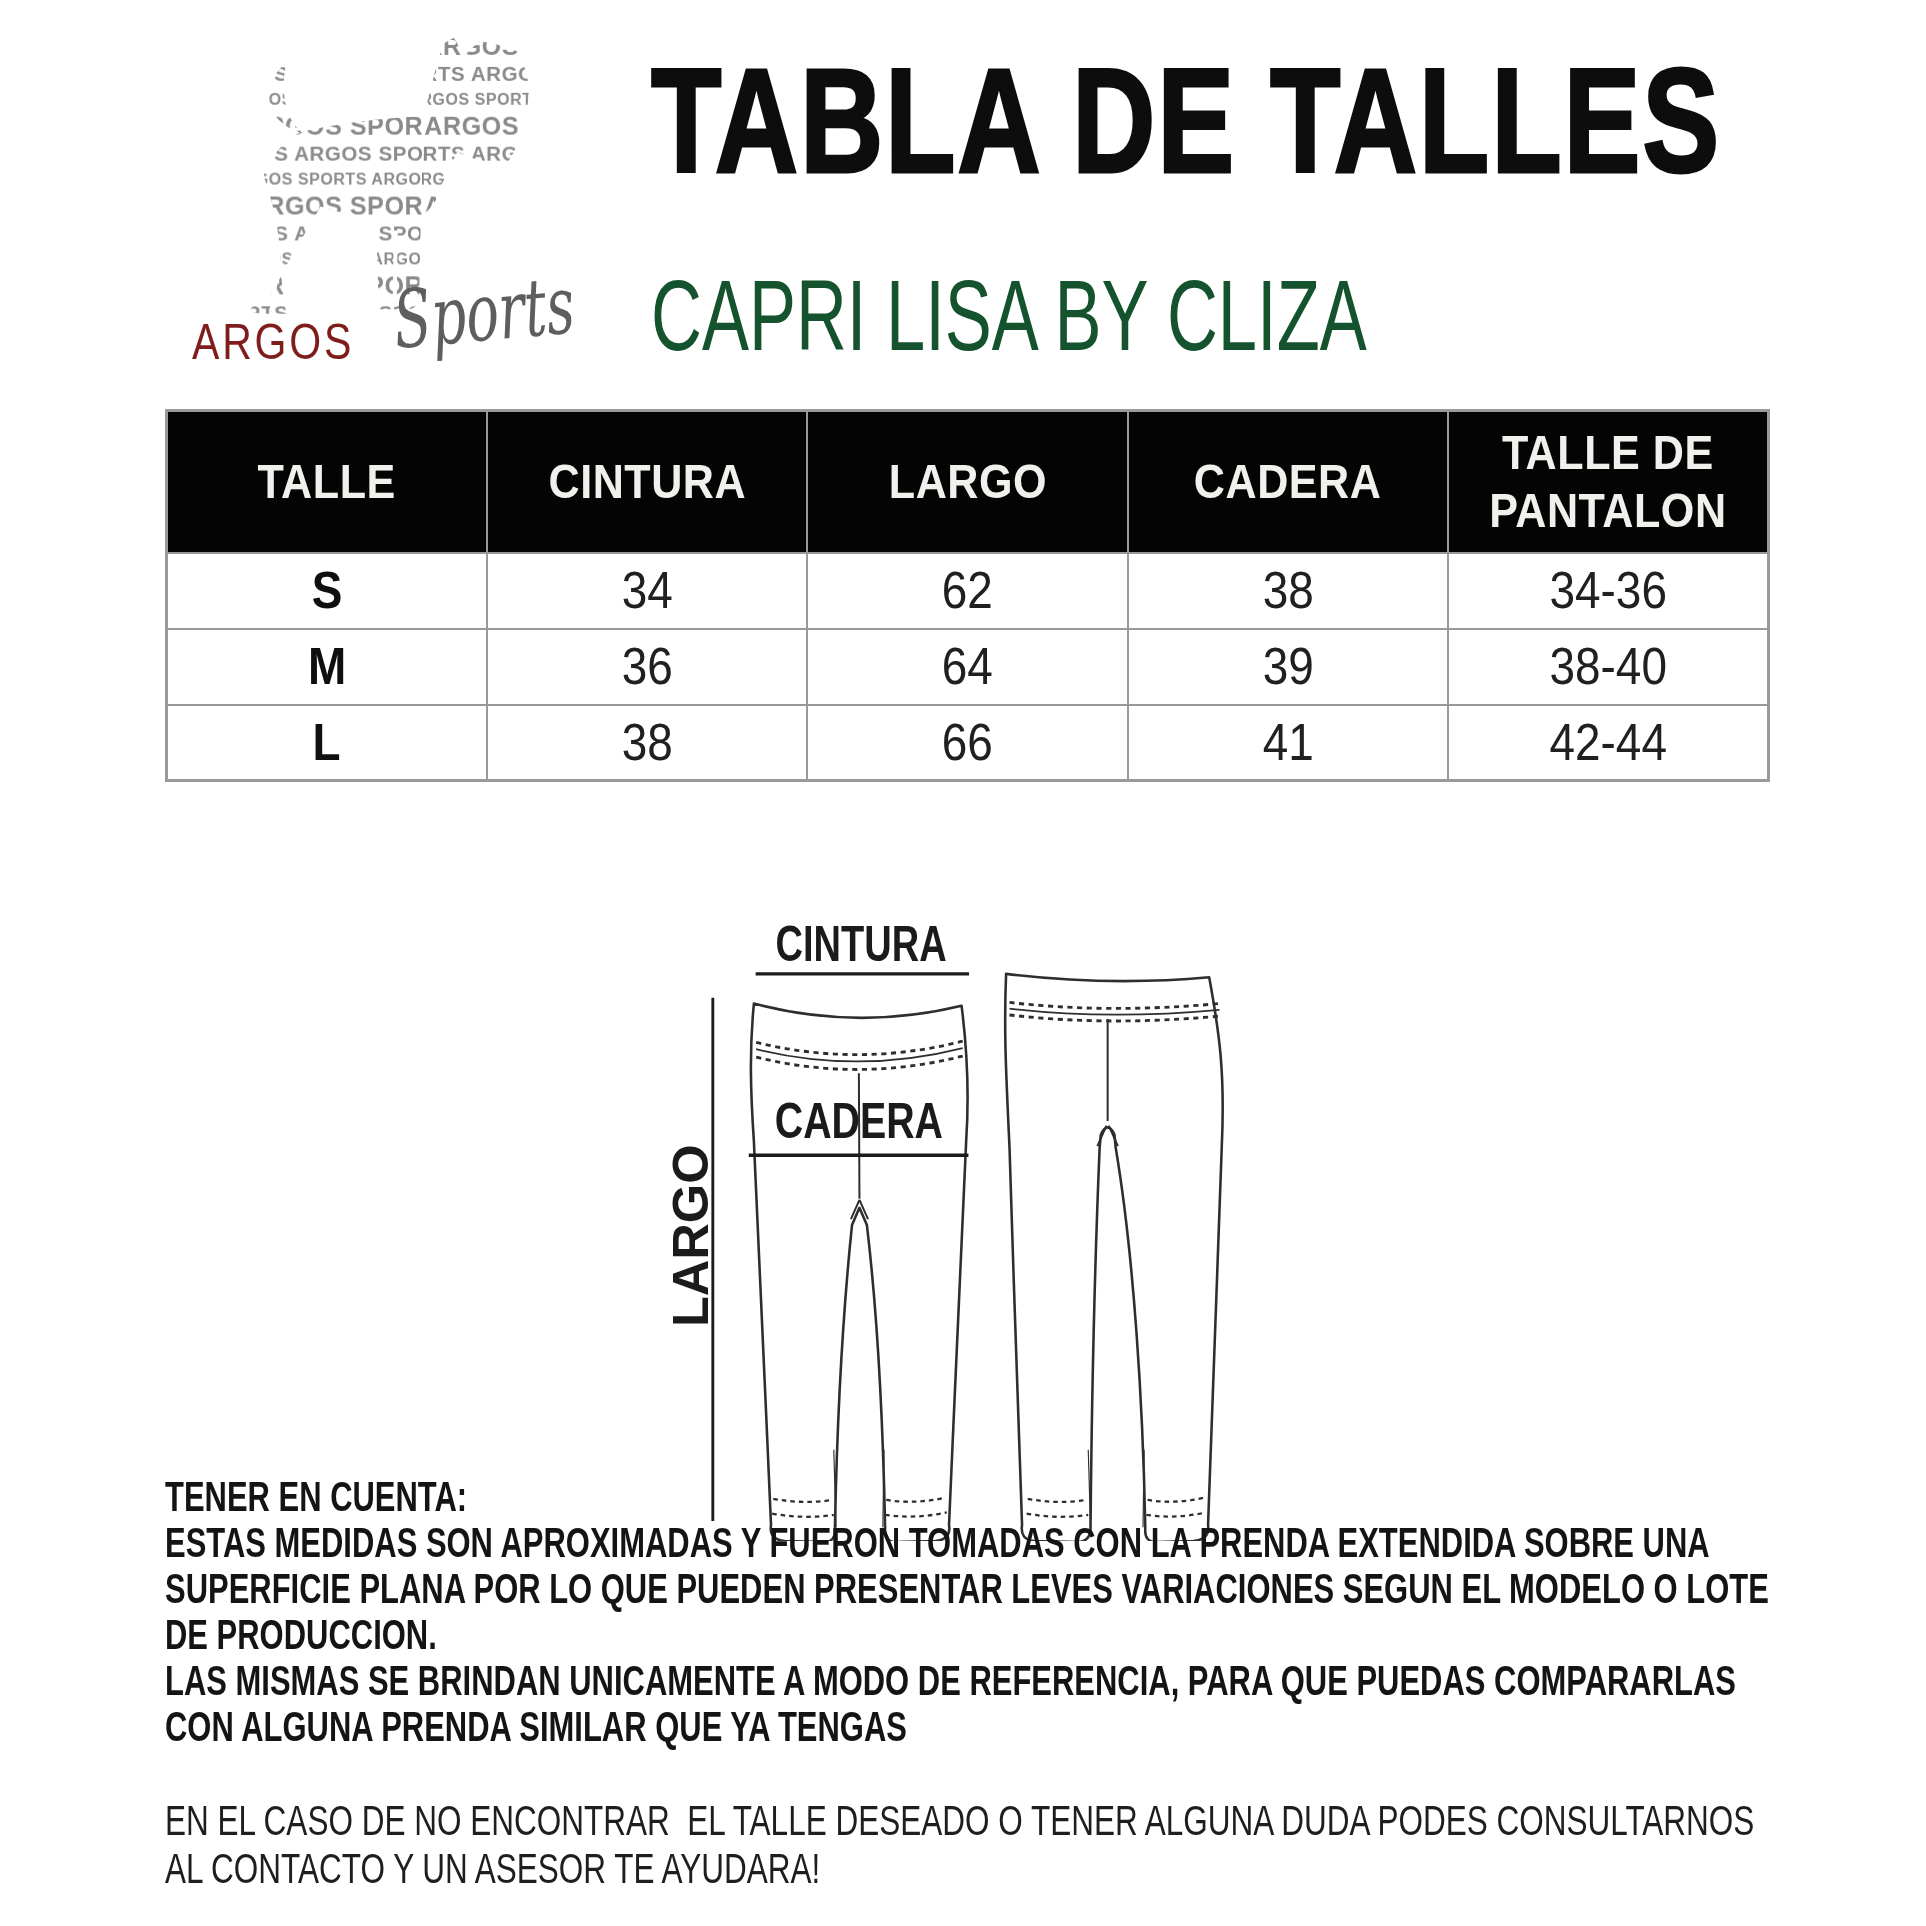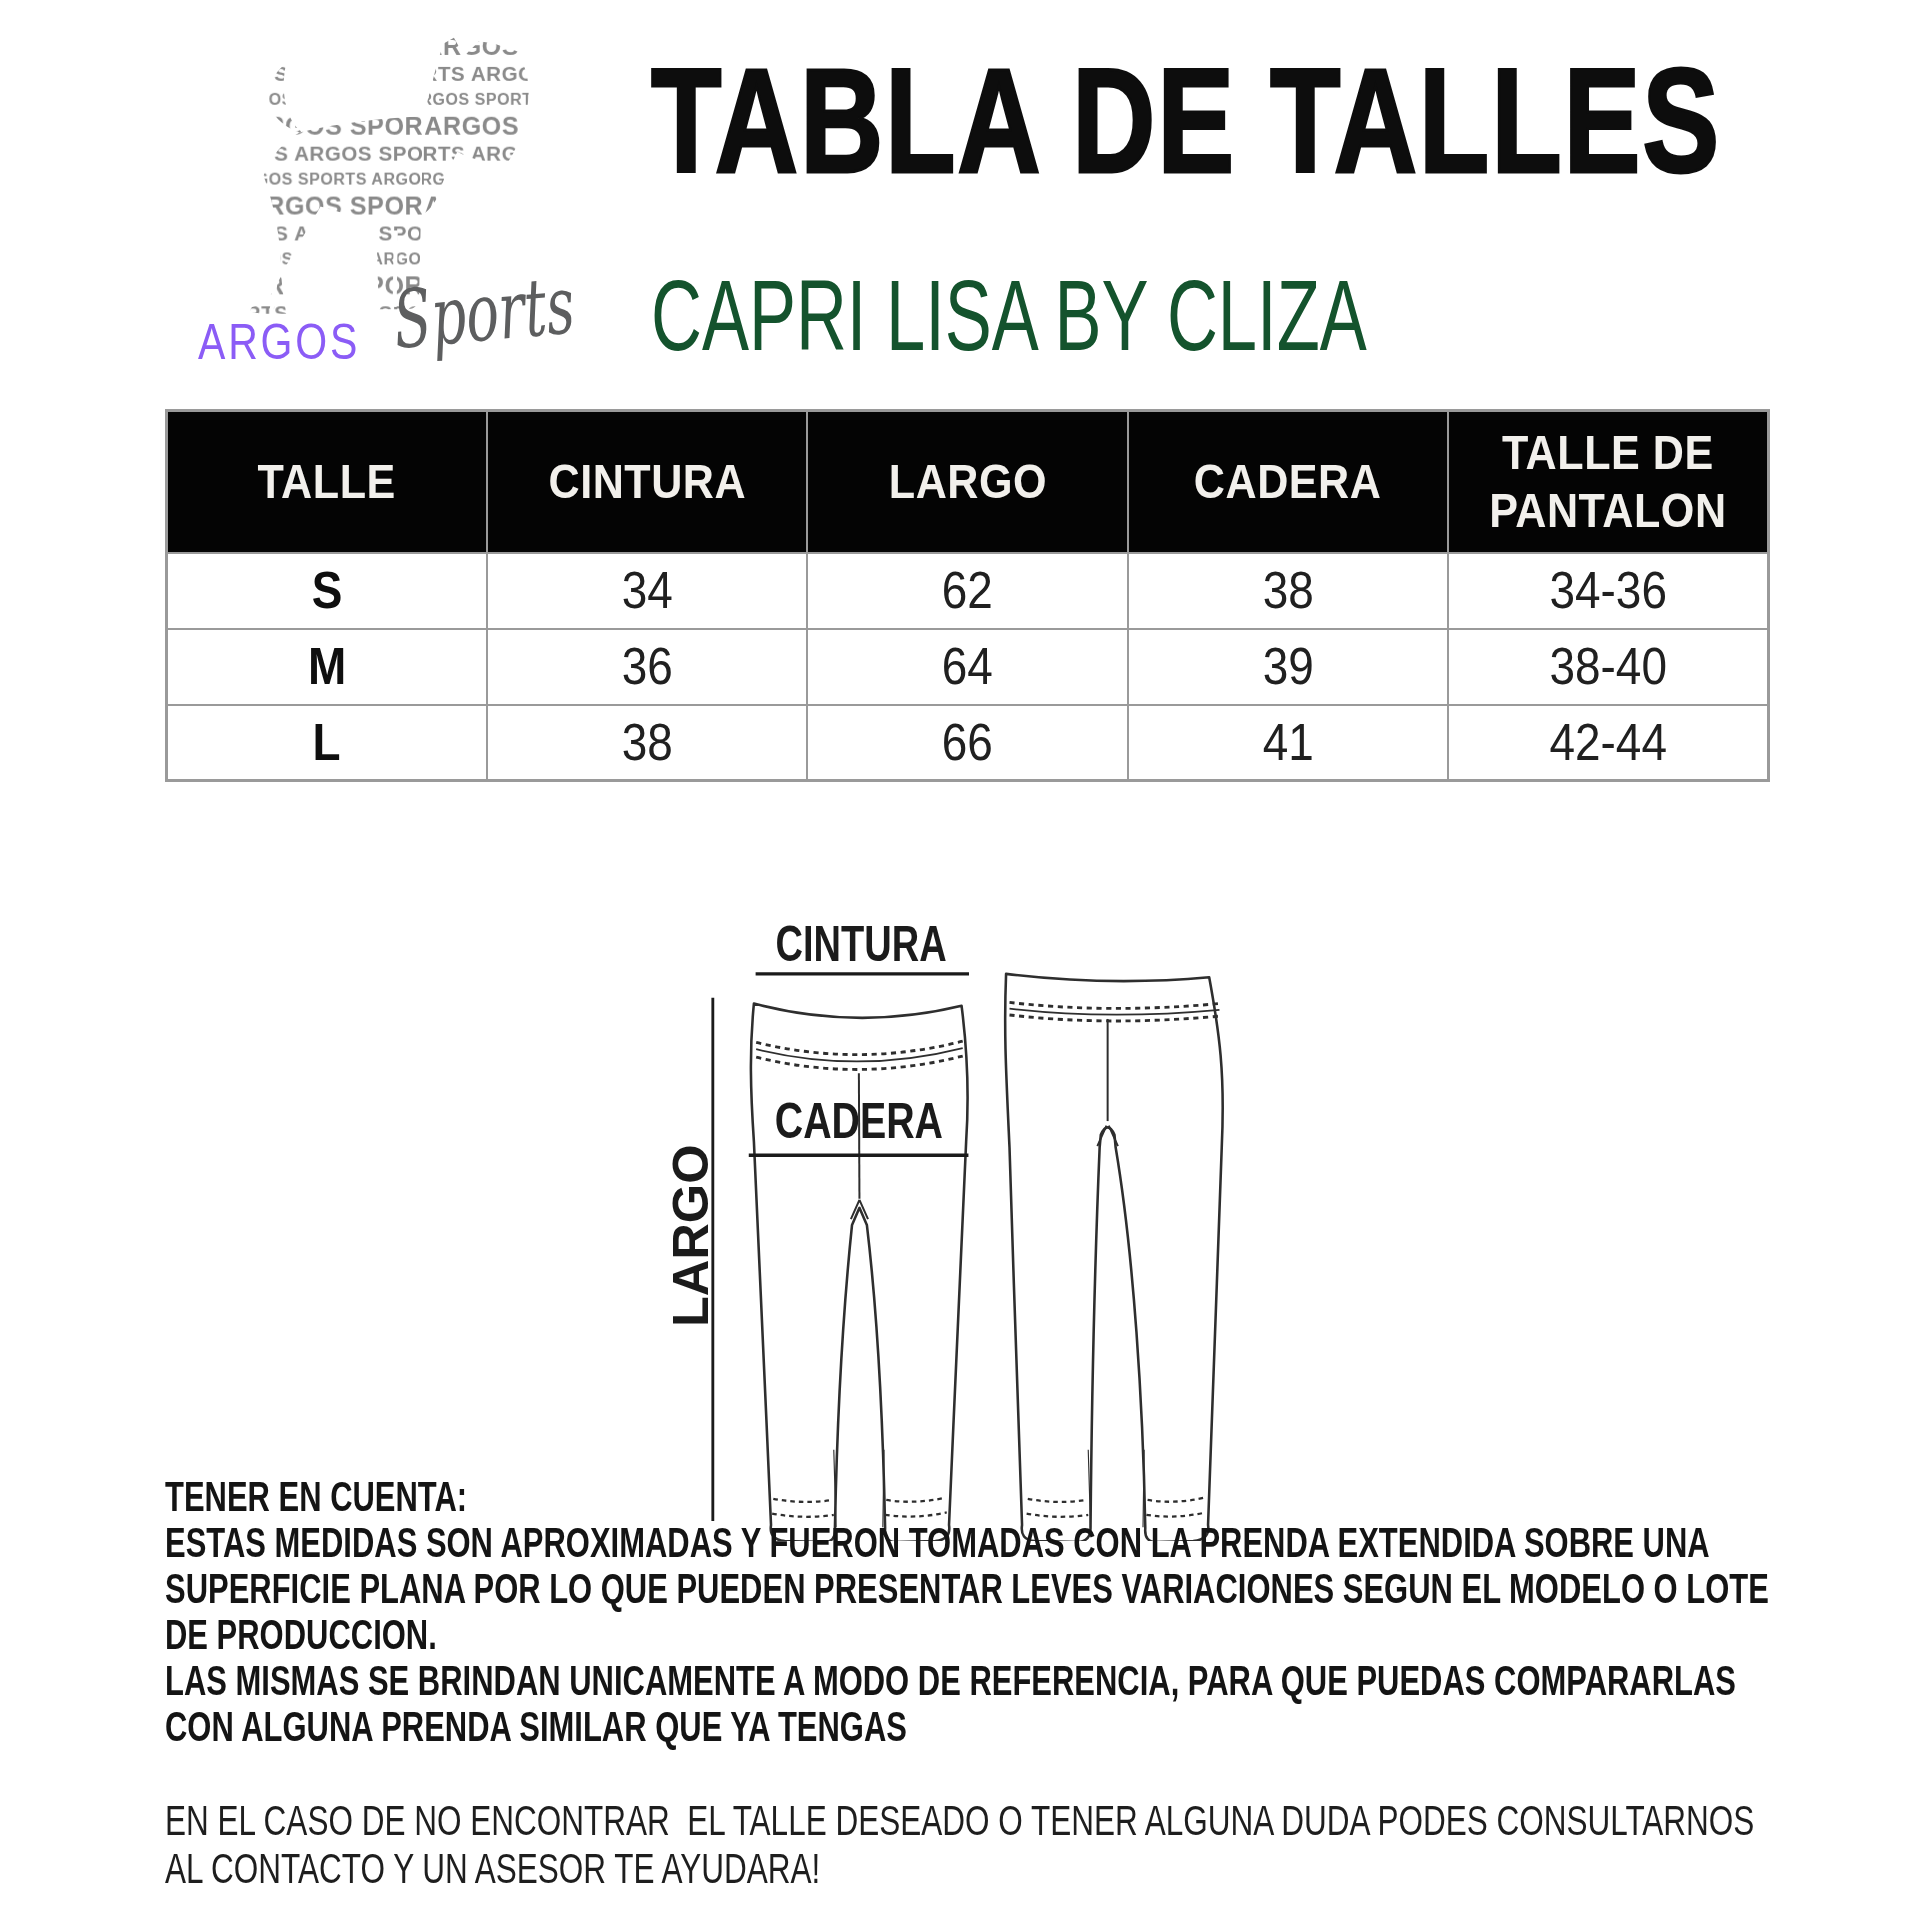--- a/index.html
+++ b/index.html
@@ -6,21 +6,21 @@
   body {
     width:1926px; height:1926px; position:relative; overflow:hidden;
     background:#ffffff; font-family:"Liberation Sans", sans-serif;
   }
   .cx { display:inline-block; white-space:pre; }
 
   
   #dog-svg { position:absolute; left:245px; top:31px; }
   .brand-name {
     position:absolute; left:192px; top:317px; font-size:50px; letter-spacing:3.4px;
-    color:#8b5cf6; line-height:1;margin-left:6px;
+    color:#7f1d1d; line-height:1;
   }
   .brand-name .cx { transform:scaleX(.82); transform-origin:0 50%; }
   .brand-script {
     position:absolute; left:394px; top:281px; font-family:"DejaVu Serif", serif;
     font-style:italic; font-size:80px; color:#5d5e5f; line-height:1;
   }
   .brand-script .cx { transform:rotate(-5deg) scaleX(.68); transform-origin:0 50%; }
 
   
   .page-title {

